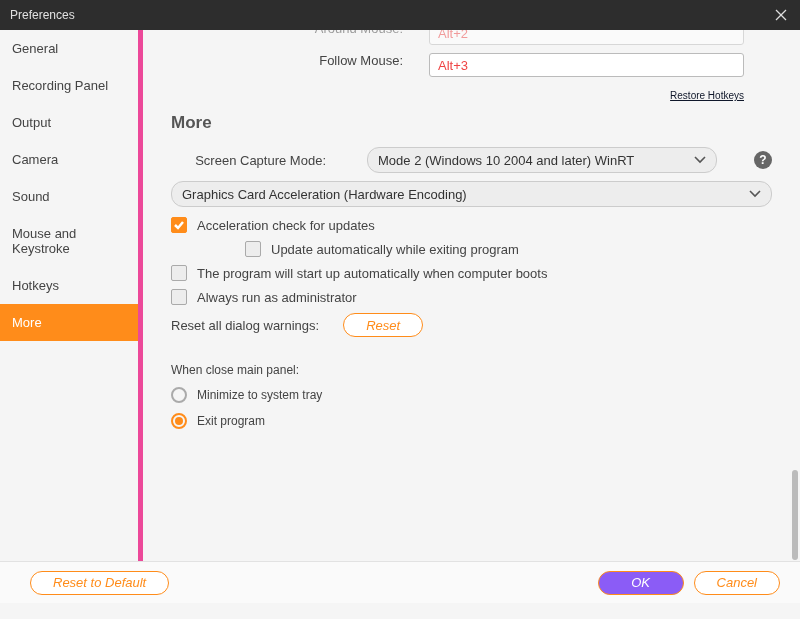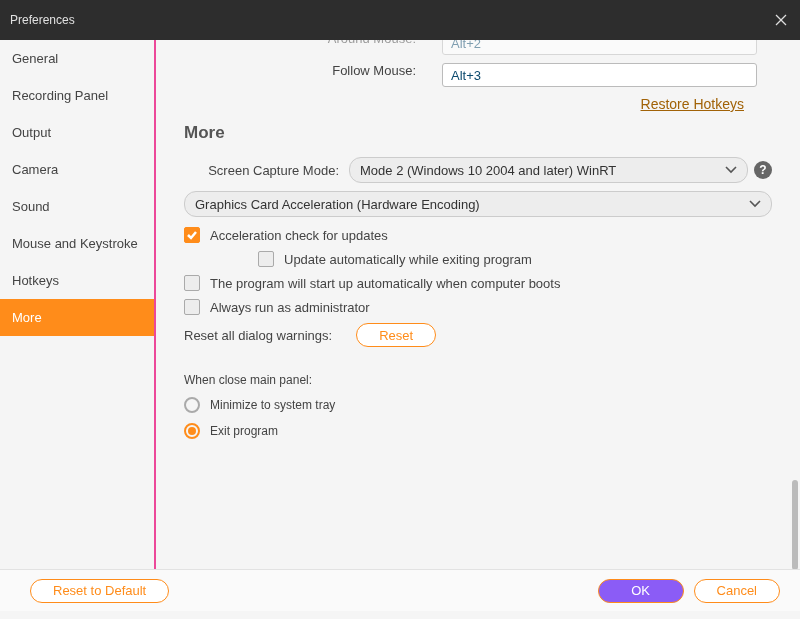--- a/index.html
+++ b/index.html
@@ -1,53 +1,53 @@
 <!DOCTYPE html>
 <html><head>
 <meta charset="utf-8">
 <style>
 * { box-sizing: border-box; margin: 0; padding: 0; font-family: -apple-system, "Segoe UI", Arial, sans-serif; }
 body { width: 800px; height: 619px; background: #f5f5f5; overflow: hidden; position: relative; }
-.titlebar { height: 40px; background: #2d2d2d; color: #e0e0e0; display: flex; align-items: center; padding: 0 10px; font-size: 12px; gap: 43px; }
+.titlebar { height: 30px; background: #2d2d2d; color: #e0e0e0; display: flex; align-items: center; padding: 0 10px; font-size: 12px; gap: 43px; }
 .titlebar .title { flex: 1; }
 .titlebar .close { width: 18px; height: 18px; display: flex; align-items: center; justify-content: center; cursor: pointer; }
 .titlebar .close svg { stroke: #ddd; stroke-width: 1.2; }
 .body { display: flex; height: 547px; }
-.sidebar { width: 156px; border-right: 2px solid #ec4899; }
+.sidebar { width: 143px; border-right: 5px solid #ec4899; }
 .sidebar .item { padding: 11px 12px; font-size: 13px; color: #444; cursor: pointer; }
 .sidebar .item.active { background: #ff8c1a; color: #fff; }
 .main { flex: 1; padding: 5px 28px 0 28px; overflow: hidden; position: relative; }
 .topfields { margin-left: 70px; }
 .row { display: flex; margin-bottom: 8px; gap: 16px; }
 .row .label { width: 172px; text-align: right; padding-right: 10px; font-size: 13px; color: #444; }
-.row .field { width: 315px; height: 24px; border: 1px solid #bbb; border-radius: 3px; background: #fff; display: flex; align-items: center; padding: 0 8px; font-size: 13px; color: #0c4a6e; }
+.row .field { width: 315px; height: 24px; border: 1px solid #bbb; border-radius: 3px; background: #fff; display: flex; align-items: center; padding: 0 8px; font-size: 13px; color: #ef4444; }
 .restore { text-align: right; margin: 2px 28px 10px 0; }
-.restore a { color: #a16207; font-size: 14px; text-decoration: underline; cursor: pointer; }
+.restore a { color: #0f172a; font-size: 10px; text-decoration: underline; cursor: pointer; }
 h3.section { font-size: 17px; color: #555; font-weight: bold; margin: 6px 0 14px 0; }
-.form-row { display: flex; align-items: center; margin-bottom: 8px; }
+.form-row { display: flex; align-items: center; margin-bottom: 8px; gap: 31px; }
 .form-row .flabel { width: 165px; text-align: right; padding-right: 10px; font-size: 13px; color: #444; }
 .select { flex: 1; height: 26px; background: #ededed; border: 1px solid #ccc; border-radius: 12px; display: flex; align-items: center; padding: 0 10px; font-size: 13px; color: #333; cursor: pointer; position: relative; }
 .select .chev { margin-left: auto; }
 .select .chev svg, .help svg { display: block; }
 .help { width: 18px; height: 18px; margin-left: 6px; background: #666; border-radius: 50%; display: flex; align-items: center; justify-content: center; color: #fff; font-size: 12px; font-weight: bold; cursor: pointer; }
 .checks { margin-top: 10px; }
 .check { display: flex; align-items: center; margin-bottom: 8px; font-size: 13px; color: #444; }
 .check .box { width: 16px; height: 16px; border: 1px solid #aaa; border-radius: 2px; background: #ededed; margin-right: 10px; display: flex; align-items: center; justify-content: center; cursor: pointer; }
 .check .box.checked { background: #ff8c1a; border-color: #ff8c1a; }
 .check .box.checked svg { stroke: #fff; stroke-width: 2.5; fill: none; }
 .check.indent { margin-left: 74px; }
 .reset-row { display: flex; align-items: center; margin-top: 4px; font-size: 13px; color: #444; }
-.pill { border: 1px solid #ff8c1a; color: #ff8c1a; background: #fff; border-radius: 13px; height: 24px; padding: 0 22px; font-size: 13px; cursor: pointer; display: inline-flex; align-items: center; }
+.pill { border: 1px solid #ff8c1a; color: #ff8c1a; background: #fff; border-radius: 13px; height: 24px; padding: 0 22px; font-size: 13px; cursor: pointer; display: inline-flex; align-items: center; font-style: italic; }
 .pill.solid { background: #8b5cf6; color: #fff; }
 .close-section { margin-top: 26px; font-size: 12px; color: #444; }
 .radio-row { display: flex; align-items: center; margin: 10px 0 0 0; }
 .radio { width: 16px; height: 16px; border: 2px solid #aaa; border-radius: 50%; margin-right: 10px; cursor: pointer; display: flex; align-items: center; justify-content: center; }
 .radio.sel { border-color: #ff8c1a; }
 .radio.sel::after { content: ""; width: 8px; height: 8px; background: #ff8c1a; border-radius: 50%; }
-.footer { position: absolute; bottom: 8px; left: 0; right: 0; height: 42px; border-top: 1px solid #e2e2e2; background: #fafafa; display: flex; align-items: center; padding: 0 20px; }
+.footer { position: absolute; bottom: 16px; left: 0; right: 0; height: 42px; border-top: 1px solid #e2e2e2; background: #fafafa; display: flex; align-items: center; padding: 0 20px; }
 .footer .spacer { flex: 1; }
 .footer .pill { min-width: 86px; justify-content: center; margin-left: 10px; }
 .scrollbar { position: absolute; right: 2px; top: 440px; width: 6px; height: 90px; background: #bbb; border-radius: 3px; }
 </style>
 </head>
 <body>
 
 <div class="titlebar">
   <span class="title">Preferences</span>
   <span class="close">

